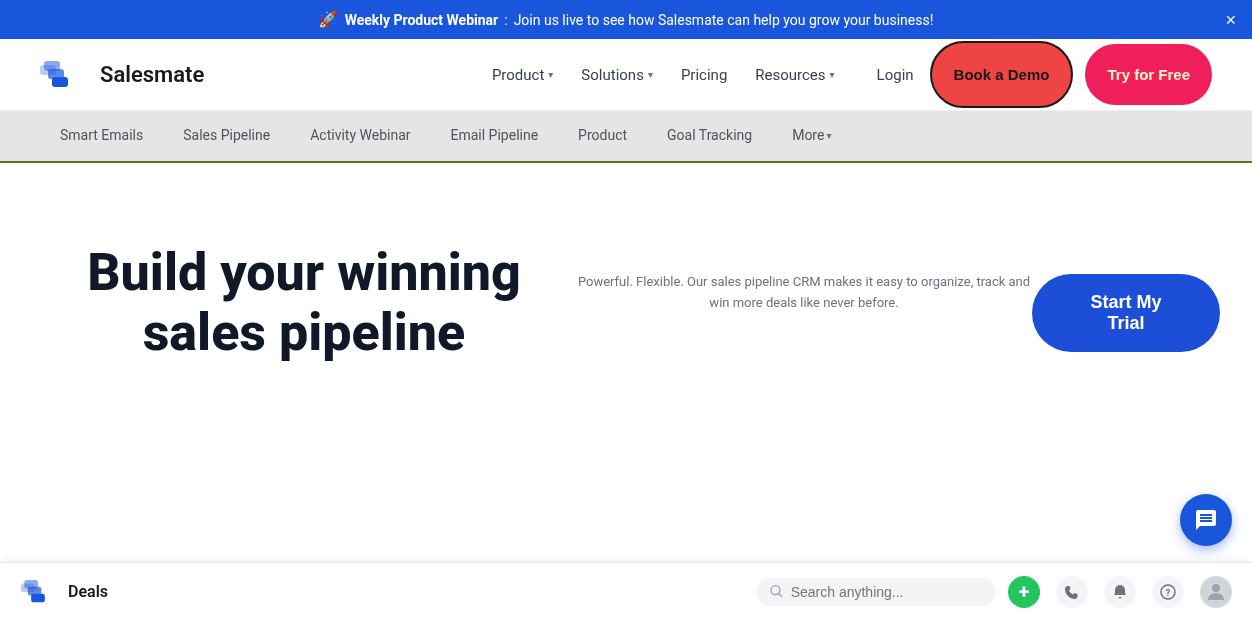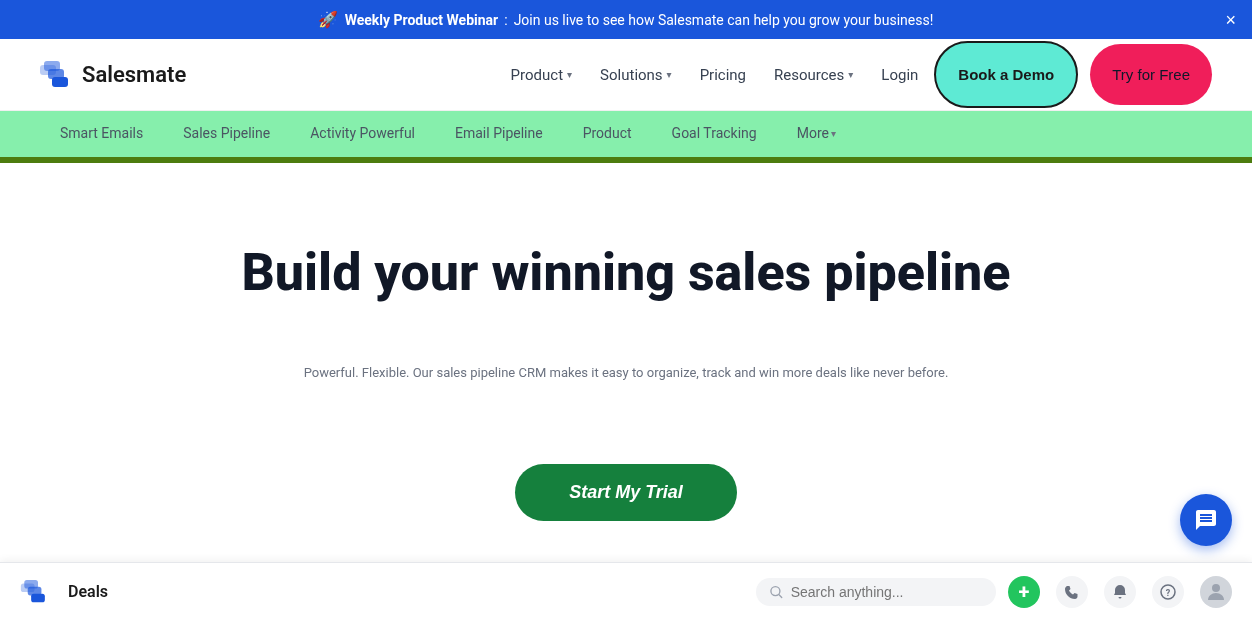--- a/index.html
+++ b/index.html
@@ -38,21 +38,21 @@
       display: flex;
       align-items: center;
       padding: 0 40px;
       height: 72px;
       border-bottom: 1px solid #f0f0f0;
       background: #fff;
     }
     #logo-area {
       display: flex;
       align-items: center;
-      gap: 2px;
+      gap: 20px;
       margin-right: auto;
       text-decoration: none;
       color: #1a1a1a;
     }
     #logo-icon {
       width: 40px;
       height: 28px;
     }
     #logo-text {
       font-size: 22px;
@@ -75,56 +75,57 @@
       gap: 4px;
     }
     .chevron-down {
       font-size: 10px;
       color: #6b7280;
     }
     #nav-actions {
       display: flex;
       align-items: center;
       gap: 12px;
+      margin-left: 14px;
     }
     #login-link {
       text-decoration: none;
       color: #374151;
       font-size: 15px;
       margin-right: 4px;
     }
     #book-demo-btn {
       padding: 23px 22px;
       border: 2px solid #1a1a1a;
       border-radius: 50px;
-      background: #5eead4;
+      background: #ef4444;
       font-size: 15px;
       font-weight: 600;
       cursor: pointer;
       color: #1a1a1a;
     }
     #try-free-btn {
       padding: 22px 22px;
       border: none;
       border-radius: 50px;
       background: #f01e5a;
       font-size: 15px;
-      font-weight: 400;
-      cursor: pointer;
-      color: #0f172a;
+      font-weight: 700;
+      cursor: pointer;
+      color: #fef9c3;
     }
 
     
     #secondary-nav {
       display: flex;
       align-items: center;
       padding: 0 40px;
       height: 52px;
-      border-bottom: 6px solid #4d7c0f;
-      background: #86efac;
+      border-bottom: 2px solid #4d7c0f;
+      background: #e5e5e5;
       gap: 0;
     }
     #secondary-nav a {
       text-decoration: none;
       color: #4b5563;
       font-size: 14px;
       padding: 0 20px;
       height: 52px;
       display: flex;
       align-items: center;
@@ -133,54 +134,52 @@
     }
     #secondary-nav .more-link {
       display: flex;
       align-items: center;
       gap: 2px;
     }
 
     
     #hero {
       display: flex;
-      flex-direction: column;
+      flex-direction: row;
       align-items: center;
       justify-content: center;
       padding: 80px 32px 60px;
       background: #fff;
       text-align: center;
-      gap: 40px;
     }
     #hero-title {
       font-size: 52px;
       font-weight: 800;
       color: #111827;
       margin-bottom: 20px;
       line-height: 1.15;
       max-width: 900px;
     }
     #hero-subtitle {
       font-size: 13px;
       color: #6b7280;
       margin-bottom: 40px;
       max-width: 700px;
       line-height: 1.6;
     }
     #start-trial-btn {
       padding: 18px 54px;
       border: none;
       border-radius: 50px;
-      background: #15803d;
+      background: #1d4ed8;
       font-size: 18px;
       font-weight: 600;
       cursor: pointer;
       color: #fff;
       display: inline-block;
-      font-style: italic;
     }
 
     
     #app-bar {
       position: fixed;
       bottom: 0;
       left: 0;
       right: 0;
       height: 58px;
       background: #fff;
@@ -196,21 +195,20 @@
       height: 24px;
     }
     #app-bar-title {
       font-size: 16px;
       font-weight: 600;
       color: #1a1a1a;
       margin-right: auto;
     }
     #app-bar-search {
       display: flex;
-      align-items: center;
       background: #f3f4f6;
       border-radius: 20px;
       padding: 6px 14px;
       gap: 8px;
       width: 240px;
     }
     #app-bar-search input {
       border: none;
       background: transparent;
       font-size: 14px;
@@ -331,21 +329,21 @@
 </nav>
 
 <nav id="secondary-nav">
   <a href="#">
     <span>Smart Emails</span>
   </a>
   <a href="#">
     <span>Sales Pipeline</span>
   </a>
   <a href="#">
-    <span>Activity Powerful</span>
+    <span>Activity Webinar</span>
   </a>
   <a href="#">
     <span>Email Pipeline</span>
   </a>
   <a href="#">
     <span>Product</span>
   </a>
   <a href="#">
     <span>Goal Tracking</span>
   </a>

